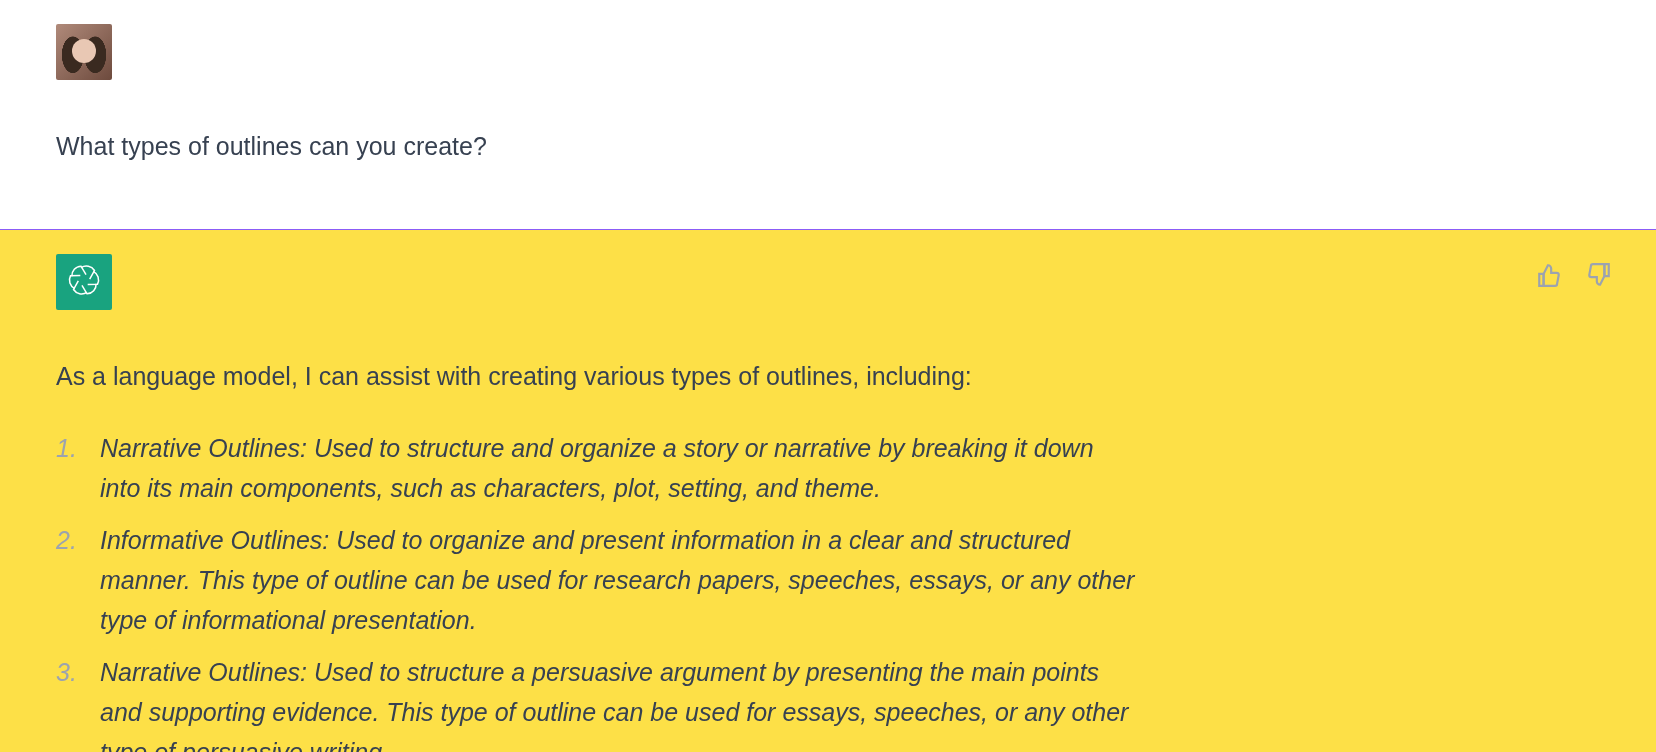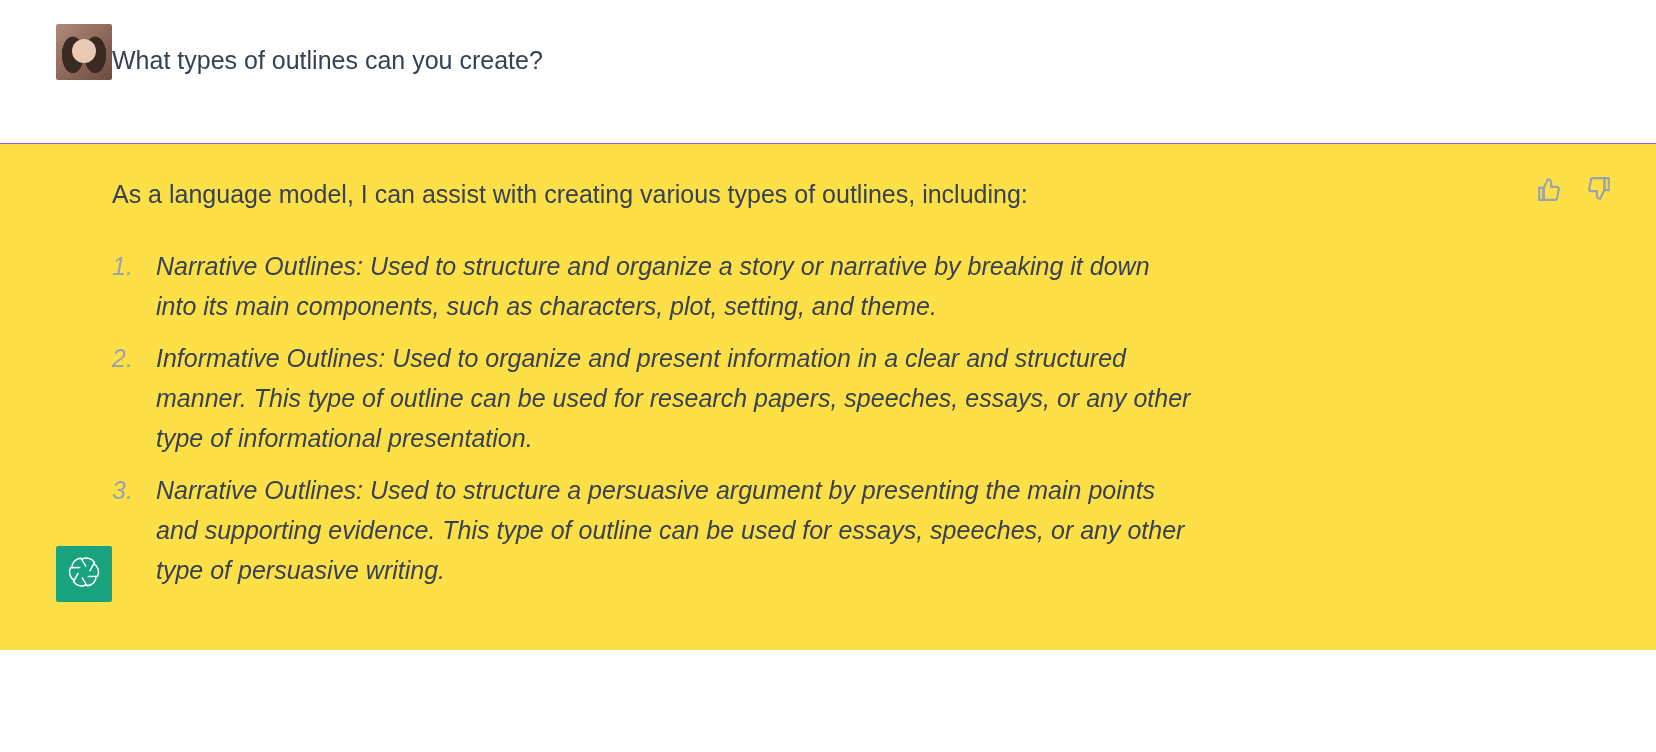--- a/index.html
+++ b/index.html
@@ -5,22 +5,24 @@
   * { box-sizing: border-box; margin: 0; padding: 0; }
   body {
     font-family: -apple-system, BlinkMacSystemFont, "Segoe UI", Helvetica, Arial, sans-serif;
     font-size: 16px;
     color: #374151;
     background: #ffffff;
   }
   .message {
     padding: 24px 56px 48px 56px;
     display: flex;
-    align-items: flex-end;
+    gap: 40px;
+    align-items: flex-start;
     position: relative;
+    flex-direction: column;
   }
   .message.user { background: #ffffff; }
   .message.assistant {
     background: #fde047;
     border-top: 1px solid #8b5cf6;
     margin-top: 15px;
   }
   .avatar {
     width: 56px;
     height: 56px;

